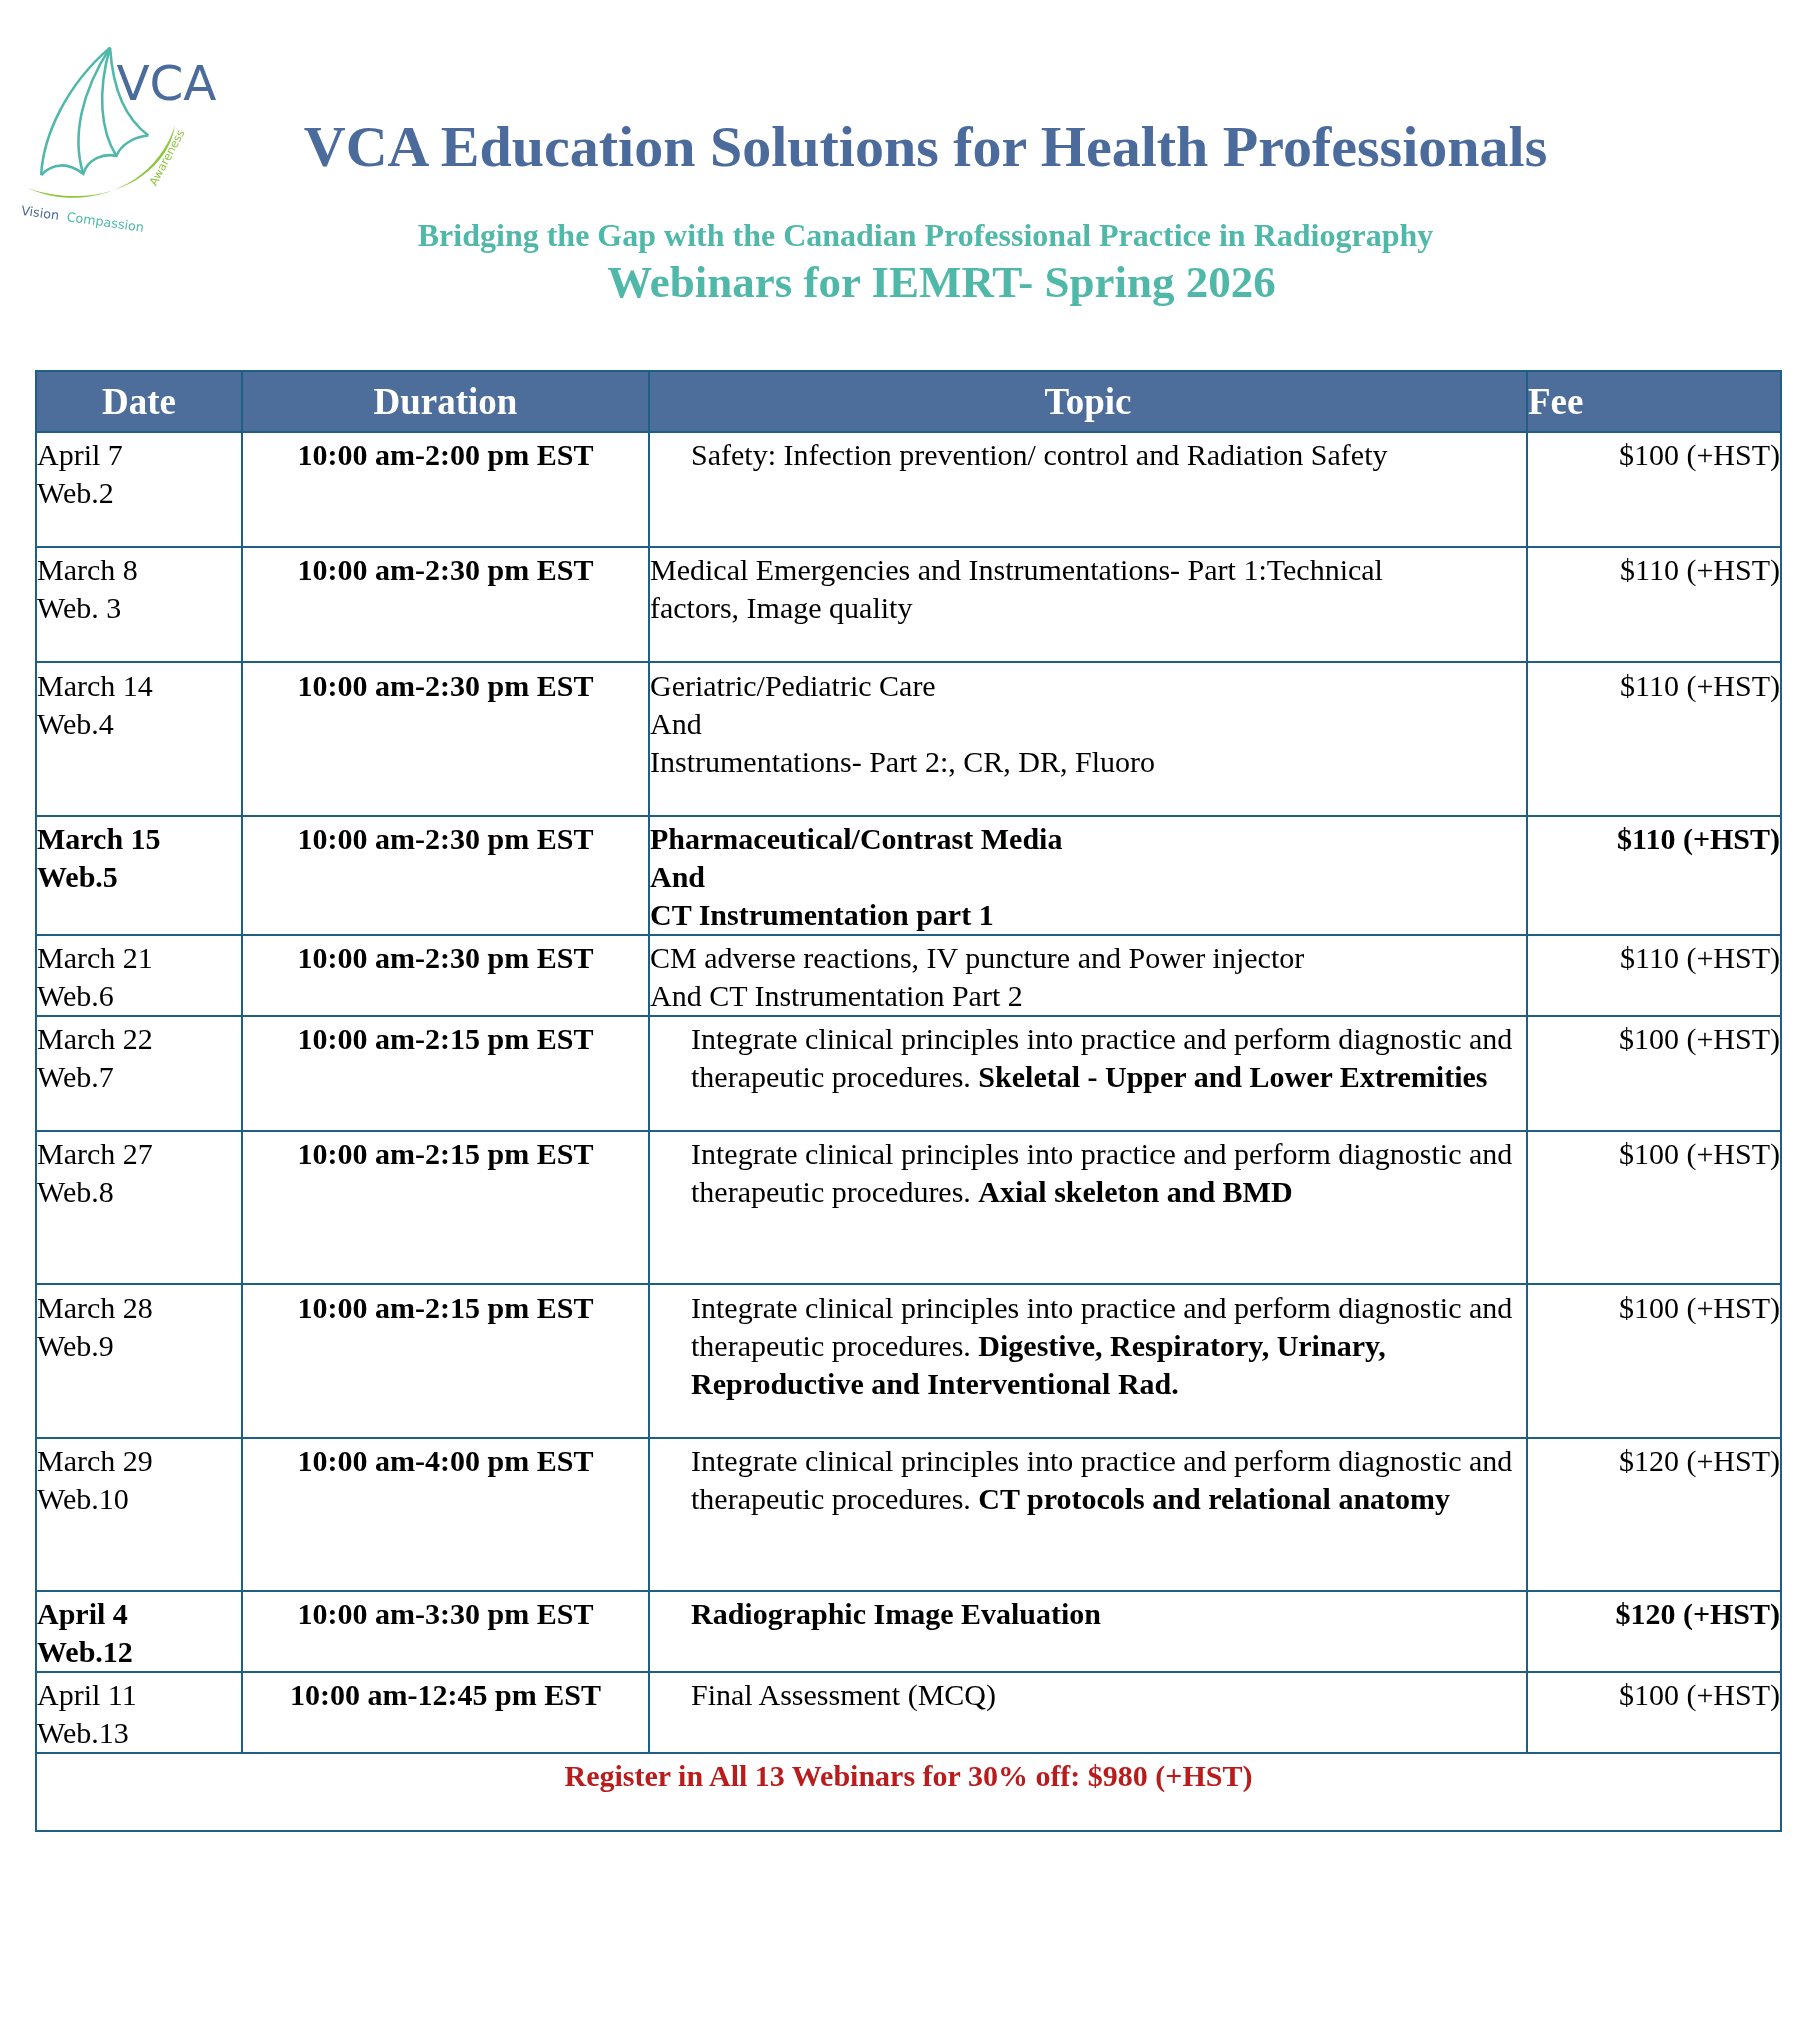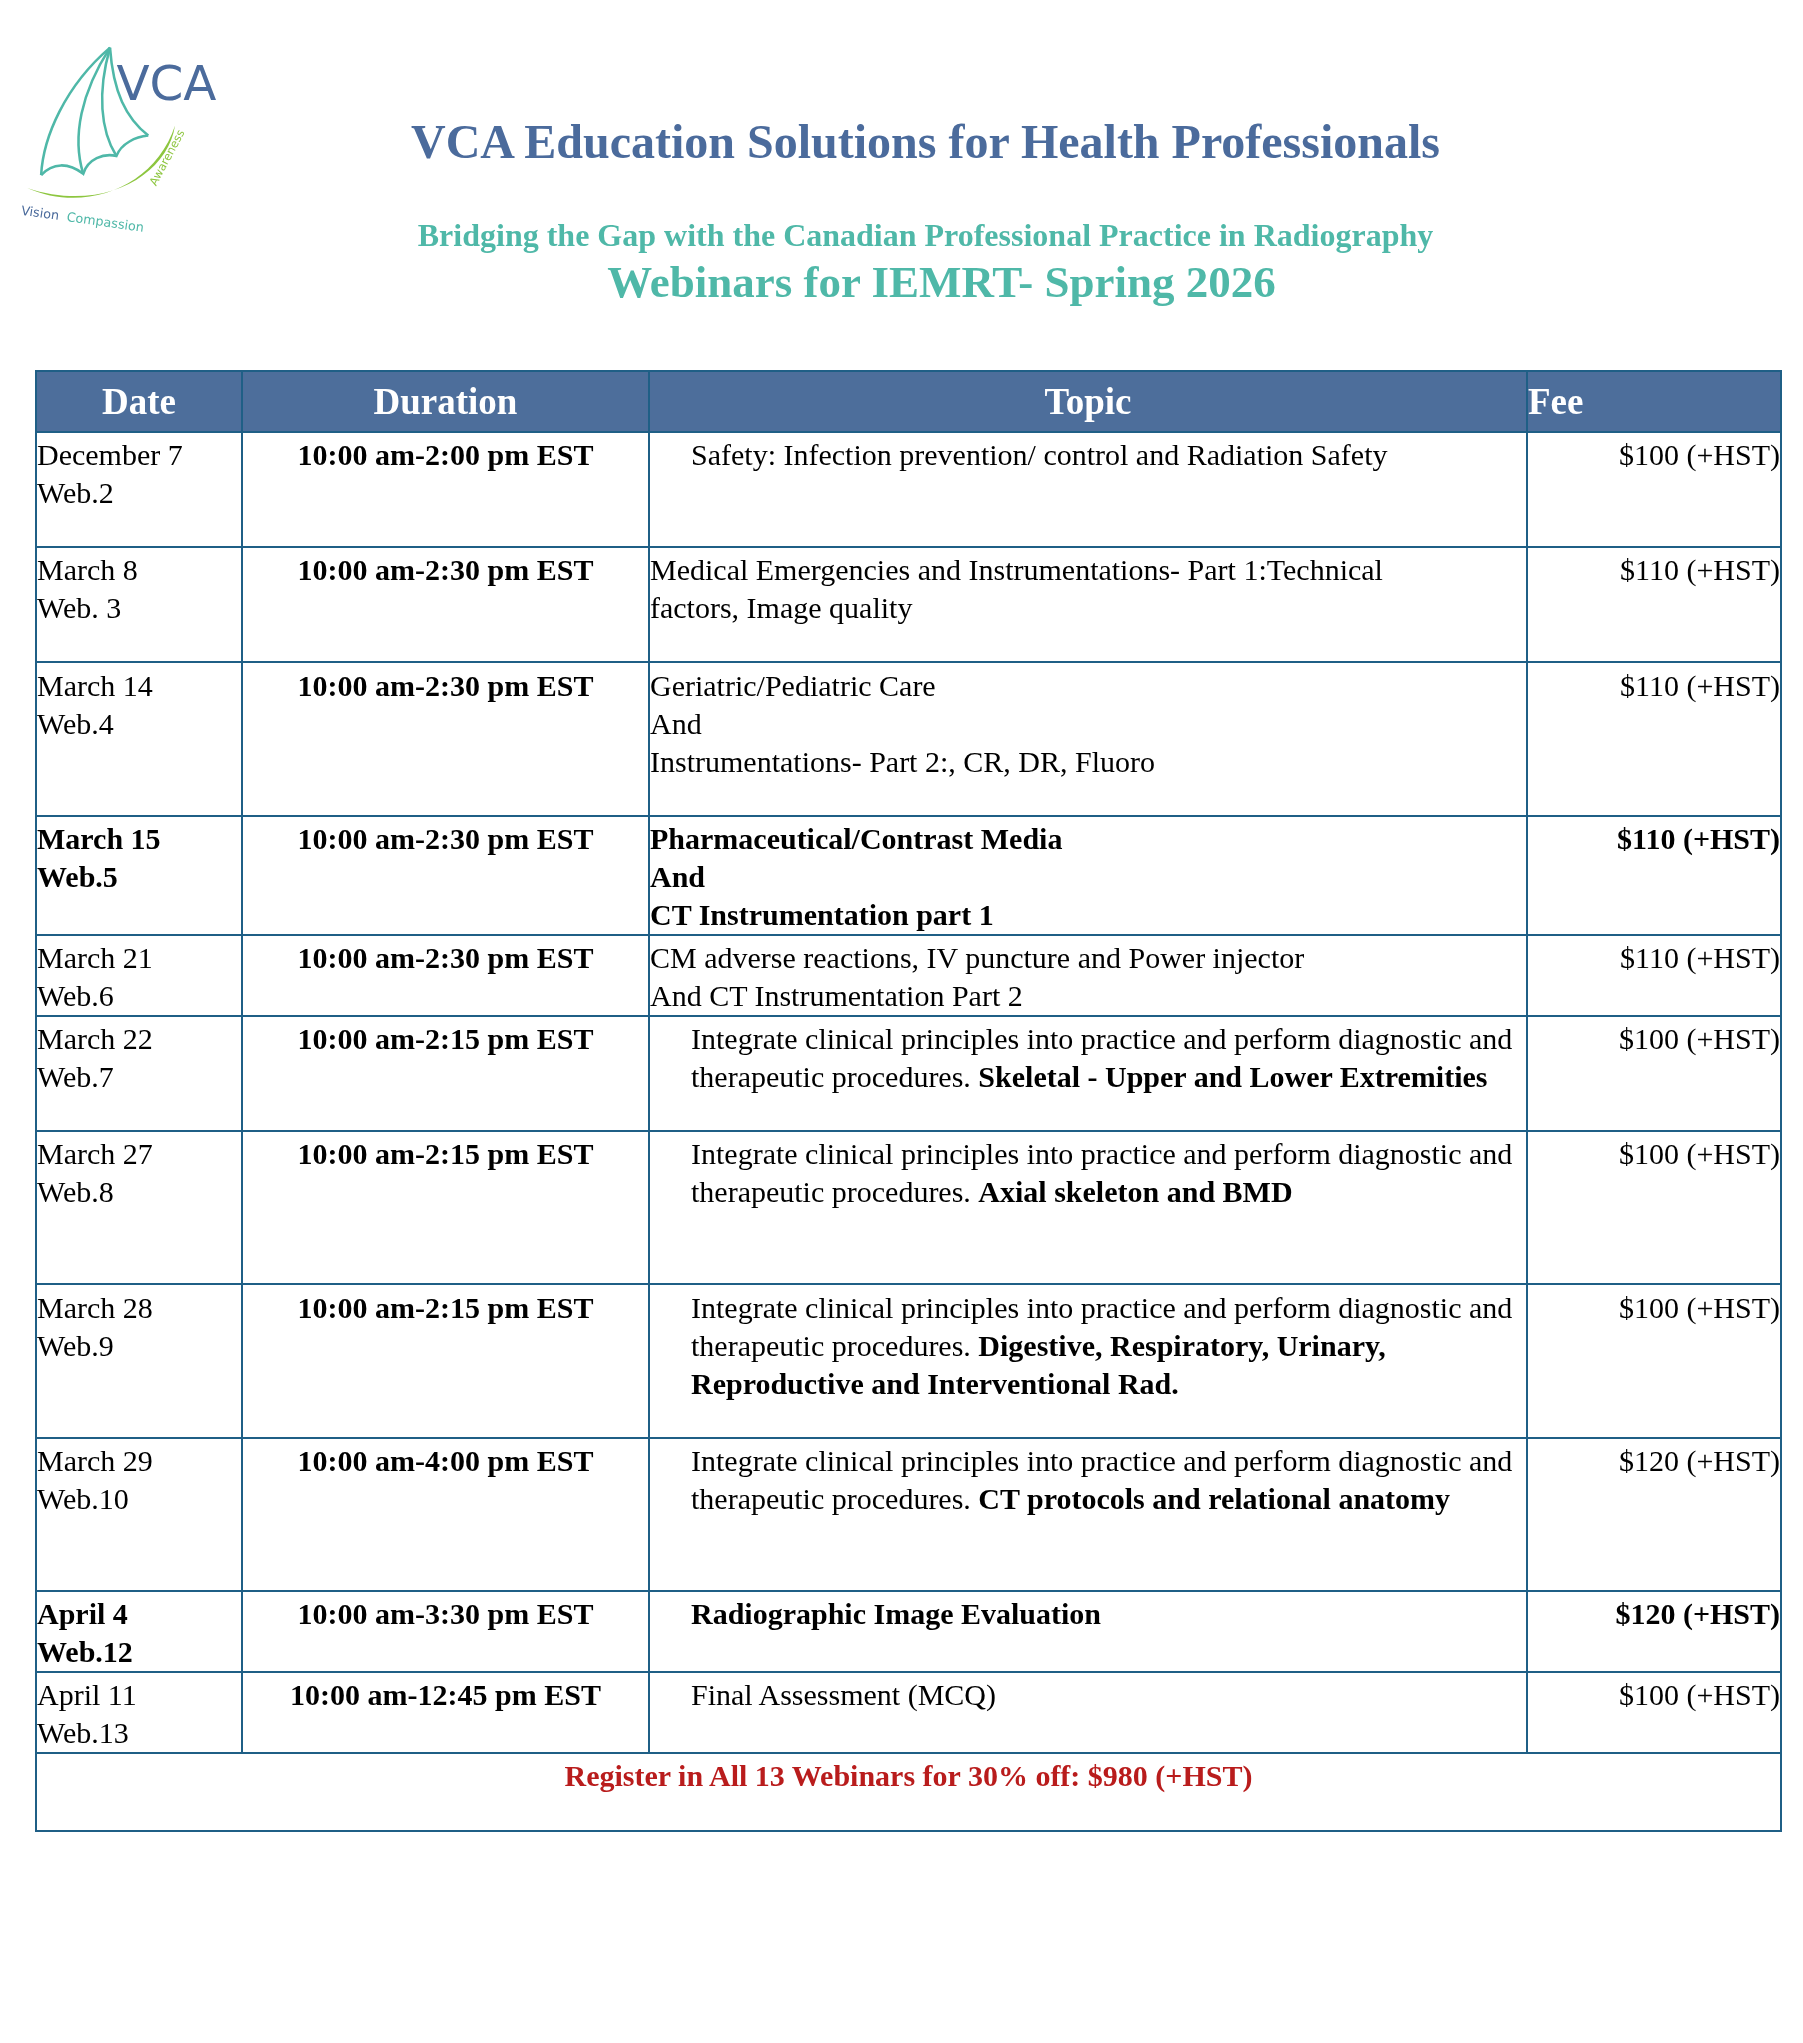--- a/index.html
+++ b/index.html
@@ -3,21 +3,21 @@
 <meta charset="utf-8">
 <style>
   html, body { margin: 0; padding: 0; background: #ffffff; }
   body { width: 1804px; height: 2043px; position: relative; overflow: hidden;
          font-family: "Liberation Serif", serif; color: #000; }
 
   .logo { position: absolute; left: 8px; top: 11.2px; width: 255px; height: 239px; }
   .logo svg { width: 100%; height: 100%; display: block; }
 
   .title { position: absolute; left: 263px; width: 1325px; top: 118px; text-align: center;
-           font-size: 48px; font-weight: bold; color: #4b6b9c; line-height: 1; }
+           font-size: 58px; font-weight: bold; color: #4b6b9c; line-height: 1; }
   .subtitle { position: absolute; left: 263px; width: 1325px; top: 203px; text-align: center;
               font-size: 32px; font-weight: bold; color: #4fb8a8; line-height: 1; margin-top: 16px; }
   .season { position: absolute; left: 279px; width: 1325px; top: 260px; text-align: center;
             font-size: 45px; font-weight: bold; color: #4fb8a8; line-height: 1; }
 
   table.schedule { position: absolute; left: 35px; top: 370px; width: 1745px;
                    border-collapse: collapse; table-layout: fixed; }
   table.schedule td, table.schedule th { border: 2.4px solid #1f5f86; vertical-align: top;
                    font-size: 30px; line-height: 38px; padding: 3.2px 0 0 0; }
   table.schedule th { background: #4d6e9b; color: #ffffff; font-weight: bold; font-size: 37px;
@@ -89,21 +89,21 @@
     <tr>
       <th class="c-date">Date</th>
       <th class="c-dur">Duration</th>
       <th class="c-topic">Topic</th>
       <th class="c-fee">Fee</th>
     </tr>
   </thead>
   <tbody id="schedule-body">
       <tr class="h-a">
         <td class="date">
-          <span>December 7</span>
+          <span>April 7</span>
           <span>Web.2</span>
         </td>
         <td class="dur">10:00 am-2:00 pm EST</td>
         <td class="topic indent">
           <span class="line">Safety: Infection prevention/ control and Radiation Safety</span>
         </td>
         <td class="fee">$100 (+HST)</td>
       </tr>
       <tr class="h-a">
         <td class="date">

